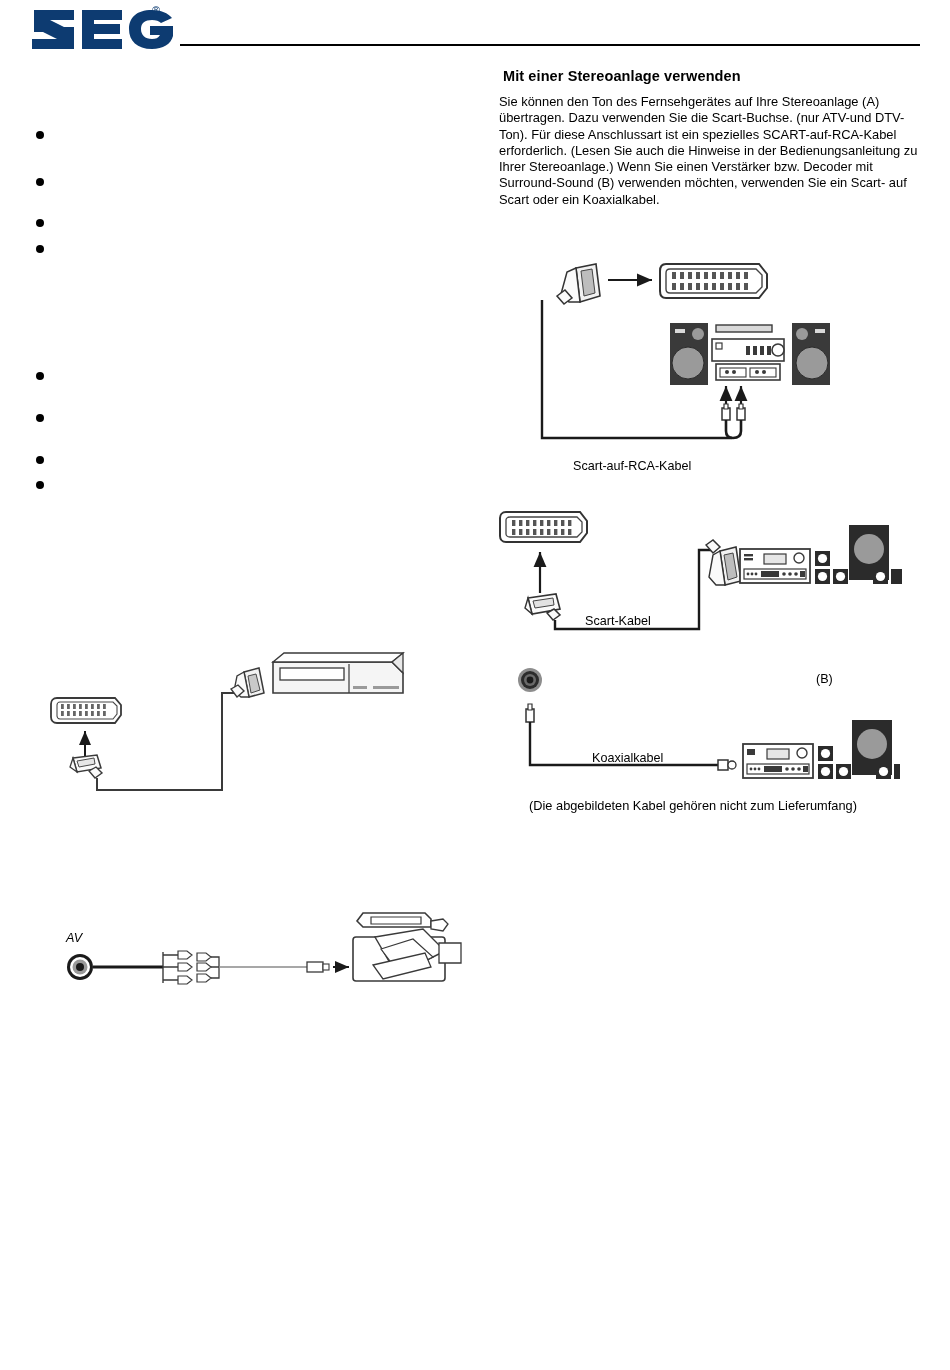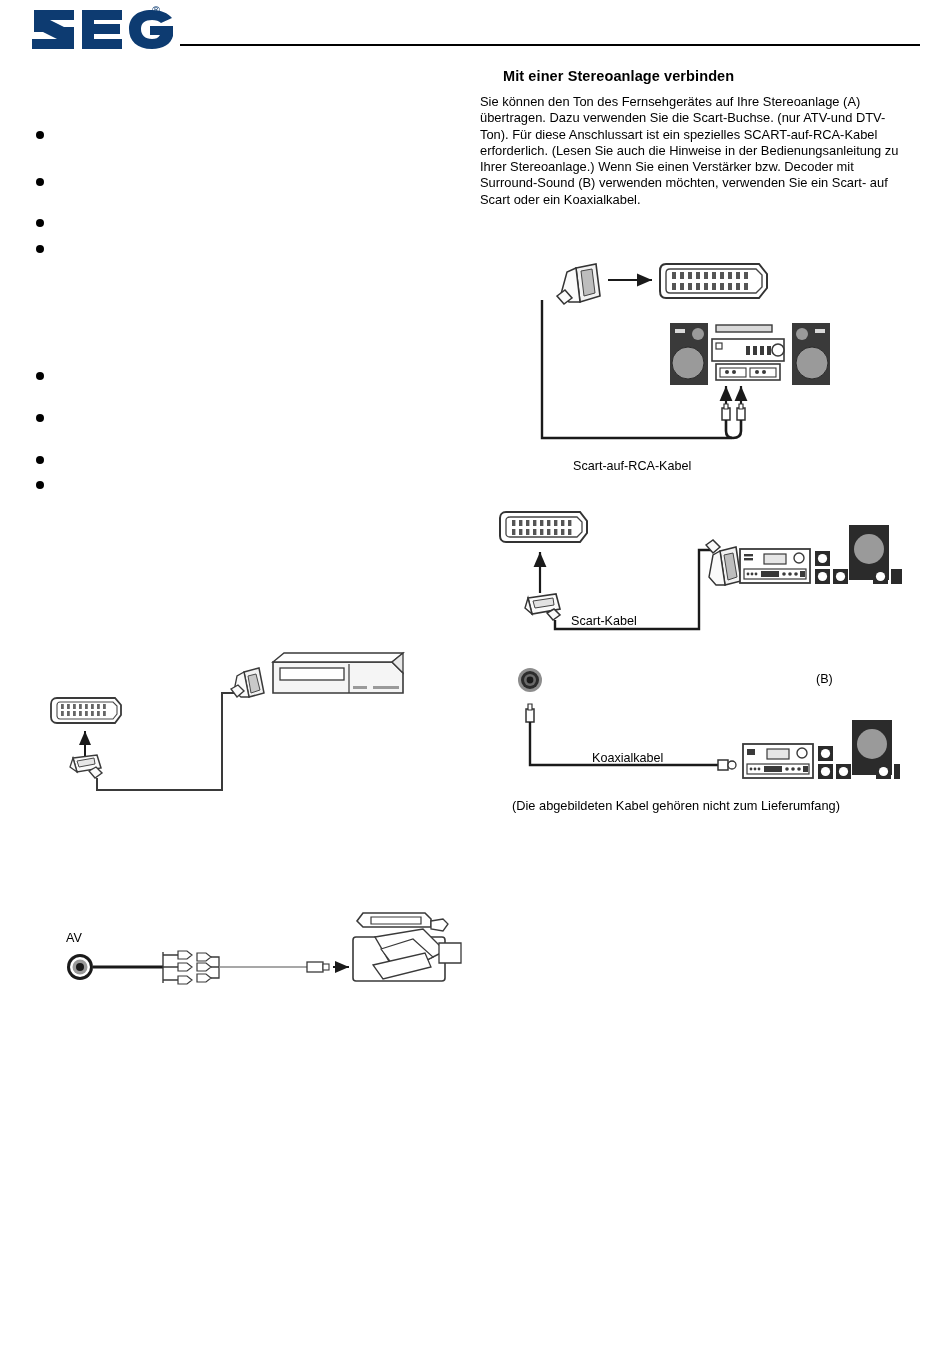--- a/index.html
+++ b/index.html
@@ -54,21 +54,21 @@
   .sec-title {
     position: absolute;
     left: 503px;
     top: 68px;
     font-size: 14.5px;
     font-weight: bold;
     letter-spacing: .1px;
   }
   .sec-body {
     position: absolute;
-    left: 480px;
+    left: 499px;
     top: 94px;
     width: 420px;
     font-size: 12.9px;
     line-height: 16.3px;
   }
   .caption {
     position: absolute;
     font-size: 12.6px;
     white-space: nowrap;
   }
@@ -111,21 +111,21 @@
   <div class="bullet" style="left:36px; top:131px;"></div>
   <div class="bullet" style="left:36px; top:178px;"></div>
   <div class="bullet" style="left:36px; top:219px;"></div>
   <div class="bullet" style="left:36px; top:245px;"></div>
 
   <div class="bullet" style="left:36px; top:372px;"></div>
   <div class="bullet" style="left:36px; top:414px;"></div>
   <div class="bullet" style="left:36px; top:456px;"></div>
   <div class="bullet" style="left:36px; top:481px;"></div>
 
-  <div class="sec-title">Mit einer Stereoanlage verbinden</div>
+  <div class="sec-title">Mit einer Stereoanlage verwenden</div>
   <div class="sec-body">Sie können den Ton des Fernsehgerätes auf Ihre Stereoanlage (A) übertragen. Dazu verwenden Sie die Scart-Buchse. (nur ATV-und DTV-Ton). Für diese Anschlussart ist ein spezielles SCART-auf-RCA-Kabel erforderlich. (Lesen Sie auch die Hinweise in der Bedienungsanleitung zu Ihrer Stereoanlage.) Wenn Sie einen Verstärker bzw. Decoder mit Surround-Sound (B) verwenden möchten, verwenden Sie ein Scart- auf Scart oder ein Koaxialkabel.</div>
 
   <div class="dgm" style="left:520px; top:258px;">
     <svg width="400" height="200" viewBox="0 0 400 200">
       <defs>
         <marker id="ar1" markerWidth="8" markerHeight="8" refX="7" refY="3" orient="auto">
           <path d="M0,0 L7,3 L0,6 z" fill="#1a1a1a"></path>
         </marker>
       </defs>
 
@@ -287,21 +287,21 @@
         <rect x="341" y="64" width="15" height="15" fill="#2b2b2b"></rect>
         <circle cx="348.5" cy="71.5" r="4.6" fill="#ffffff"></circle>
         <rect x="357" y="20" width="40" height="55" fill="#2b2b2b"></rect>
         <circle cx="377" cy="44" r="15" fill="#9a9a9a"></circle>
         <rect x="381" y="64" width="15" height="15" fill="#2b2b2b"></rect>
         <circle cx="388.5" cy="71.5" r="4.6" fill="#ffffff"></circle>
         <rect x="399" y="64" width="11" height="15" fill="#2b2b2b"></rect>
       </g>
     </svg>
   </div>
-  <div class="caption" style="left:571px; top:614px;">Scart-Kabel</div>
+  <div class="caption" style="left:585px; top:614px;">Scart-Kabel</div>
 
   <div class="dgm" style="left:500px; top:665px;">
     <svg width="400" height="120" viewBox="0 0 400 120">
 
       <g>
         <circle cx="30" cy="15" r="12" fill="#8d8d8d"></circle>
         <circle cx="30" cy="15" r="9" fill="#2b2b2b"></circle>
         <circle cx="30" cy="15" r="6" fill="#6a6a6a"></circle>
         <circle cx="30" cy="15" r="3.4" fill="#1a1a1a"></circle>
       </g>
@@ -344,21 +344,21 @@
         <rect x="352" y="55" width="40" height="55" fill="#2b2b2b"></rect>
         <circle cx="372" cy="79" r="15" fill="#9a9a9a"></circle>
         <rect x="376" y="99" width="15" height="15" fill="#2b2b2b"></rect>
         <circle cx="383.5" cy="106.5" r="4.6" fill="#ffffff"></circle>
         <rect x="394" y="99" width="6" height="15" fill="#2b2b2b"></rect>
       </g>
     </svg>
   </div>
   <div class="caption" style="left:592px; top:751px;">Koaxialkabel</div>
   <div class="label-b" style="left:816px; top:672px;">(B)</div>
-  <div class="note" style="left:512px; top:798px;">(Die abgebildeten Kabel gehören nicht zum Lieferumfang)</div>
+  <div class="note" style="left:529px; top:798px;">(Die abgebildeten Kabel gehören nicht zum Lieferumfang)</div>
 
   <div class="dgm" style="left:35px; top:645px;">
     <svg width="410" height="165" viewBox="0 0 410 165">
       <defs>
         <marker id="ar4" markerWidth="8" markerHeight="8" refX="7" refY="3" orient="auto">
           <path d="M0,0 L7,3 L0,6 z" fill="#1a1a1a"></path>
         </marker>
       </defs>
 
       <g>
@@ -460,15 +460,15 @@
         <path d="M318 8 L380 8 L386 14 L386 22 L318 22 L312 16 Z"></path>
         <path d="M326 12 L376 12 L376 19 L326 19 Z" stroke-width="1.2"></path>
         <path d="M386 16 L398 14 L403 19 L398 26 L386 24 Z" stroke-width="1.3"></path>
         <path d="M330 32 L378 24 L400 46 L352 70 Z" stroke-width="1.4"></path>
         <path d="M336 44 L368 34 L388 52 L354 68 Z" stroke-width="1.2"></path>
         <path d="M328 60 L380 48 L386 62 L338 74 Z" stroke-width="1.3"></path>
         <path d="M394 38 L416 38 L416 58 L394 58 Z" stroke-width="1.3"></path>
       </g>
     </svg>
   </div>
-  <div class="av-label" style="left:66px; top:931px;">AV</div>
+  <div class="av-label" style="left:66px; top:931px;font-style:italic;">AV</div>
 
 </div>
 
 </body></html>

